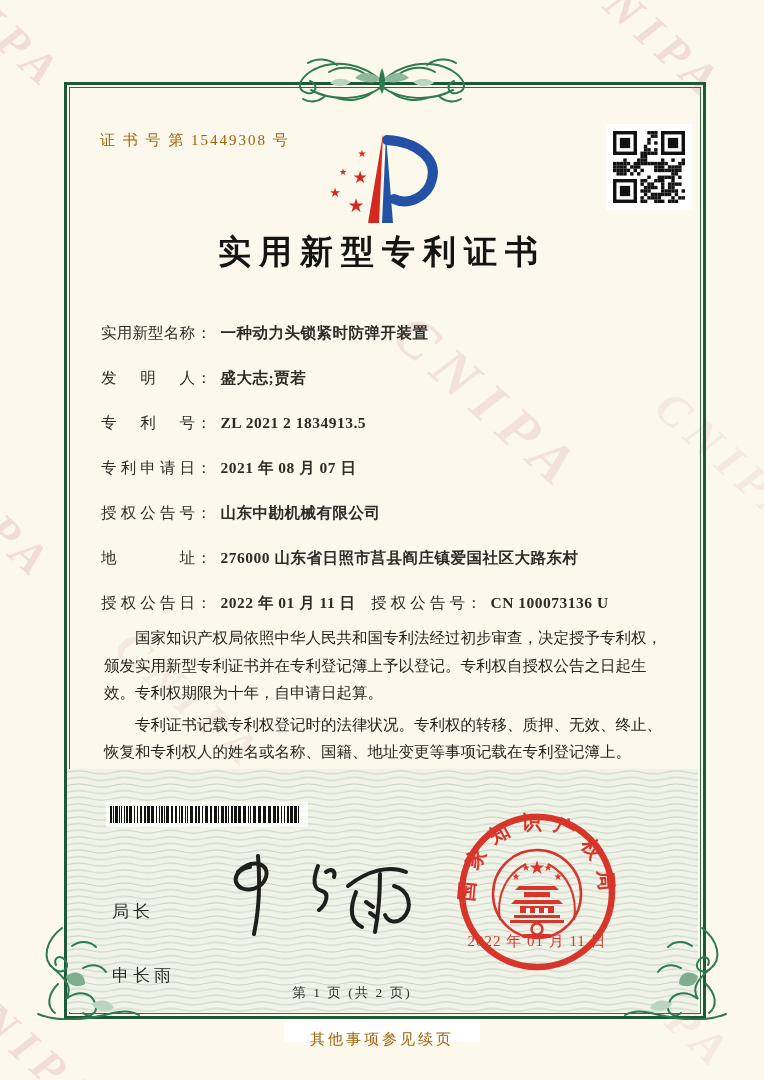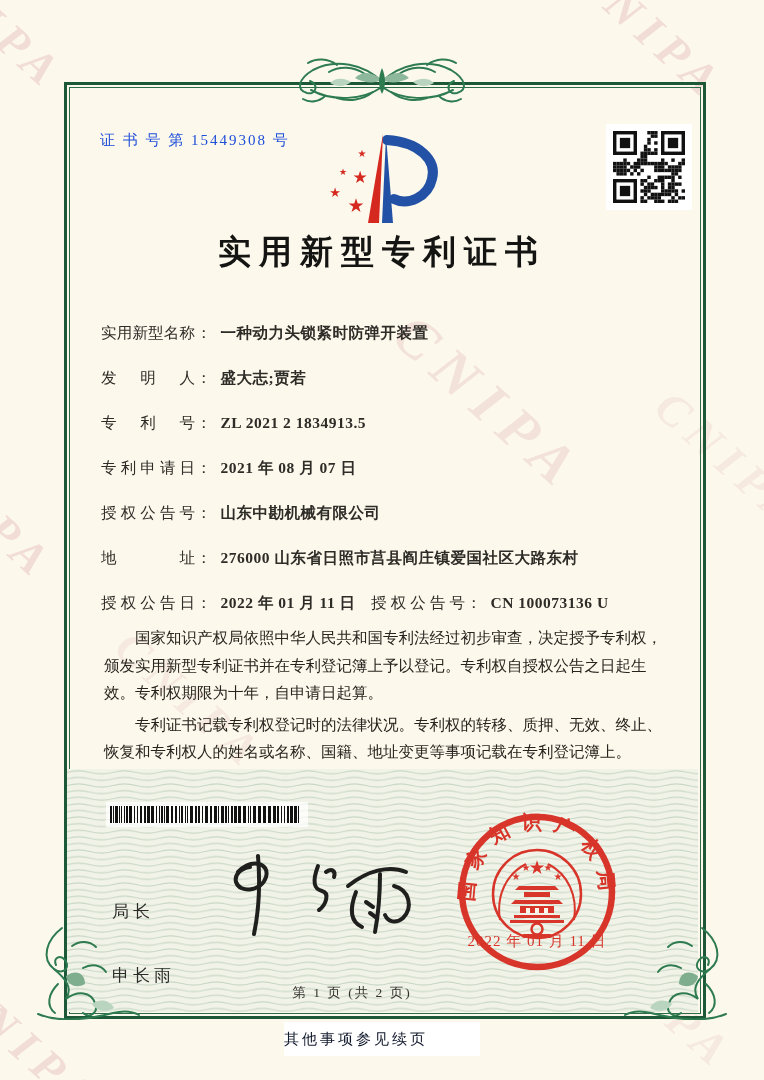--- a/index.html
+++ b/index.html
@@ -22,21 +22,21 @@
   
   .waveband{position:absolute;left:67px;top:769px;width:631px;height:243px;}
 
   
   .top-orn{position:absolute;left:279px;top:52px;width:206px;height:58px;}
   .corner{position:absolute;width:112px;height:94px;}
   .corner.bl{left:28px;top:926px;}
   .corner.br{left:624px;top:926px;transform:scaleX(-1);}
 
   .certno{position:absolute;left:100px;top:131px;font-size:15px;
-          letter-spacing:2px;color:#1d4ed8;}
+          letter-spacing:2px;color:#a16207;}
   .logo{position:absolute;left:312px;top:126px;width:150px;height:102px;}
   .qrbox{position:absolute;left:606px;top:124px;width:86px;height:86px;background:#ffffff;}
   .qrbox svg{position:absolute;left:7px;top:7px;}
 
   .title{position:absolute;left:0;top:230px;width:764px;text-align:center;
          font-size:33px;font-weight:700;letter-spacing:8px;color:#141412;}
 
   .frow{position:absolute;left:101px;width:565px;height:22px;font-size:15.5px;color:#2e2c27;}
   .flabel{display:inline-block;width:94px;text-align:justify;text-align-last:justify;}
   .fcolon{margin-left:1px;}
@@ -51,23 +51,23 @@
   .bcbox svg{position:absolute;left:4px;top:4px;}
 
   .signer{position:absolute;left:112px;top:866px;font-size:17px;color:#2b2b28;letter-spacing:4px;}
   .signer div{height:36px;line-height:36px;margin-top:28px;}
   .sig{position:absolute;left:222px;top:850px;width:200px;height:92px;}
 
   .seal{position:absolute;left:452px;top:808px;width:170px;height:172px;}
 
   .pagenum{position:absolute;left:0;top:984px;width:704px;text-align:center;
            font-size:13.5px;letter-spacing:2px;color:#35332e;}
-  .notebox{position:absolute;left:284px;top:1022px;width:196px;height:34px;
-           background:#ffffff;text-align:left;line-height:34px;font-size:15px;
-           letter-spacing:3px;color:#0f172a;}
+  .notebox{position:absolute;left:284px;top:1022px;width:196px;height:20px;
+           background:#ffffff;text-align:center;line-height:34px;font-size:15px;
+           letter-spacing:3px;color:#a16207;}
 </style>
 </head>
 <body>
 
 <div class="page">
 
   <span class="wm" style="left:-60px;top:-60px">CNIPA</span>
   <span class="wm" style="left:600px;top:-50px">CNIPA</span>
   <span class="wm wm-lg" style="left:425px;top:300px">CNIPA</span>
   <span class="wm" style="left:-70px;top:430px">CNIPA</span>

